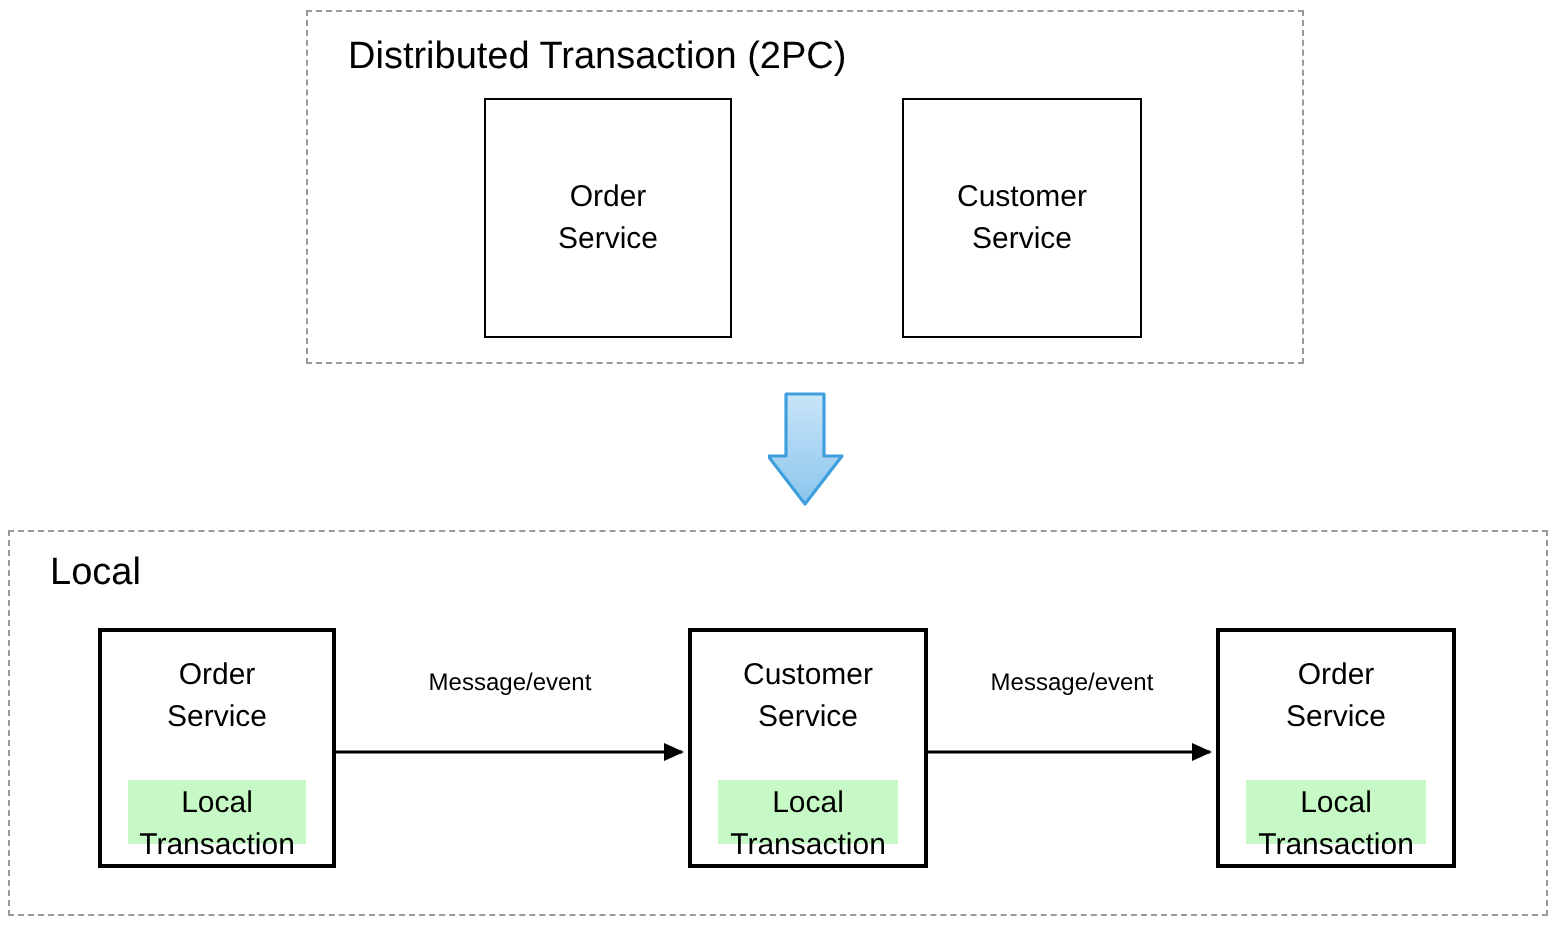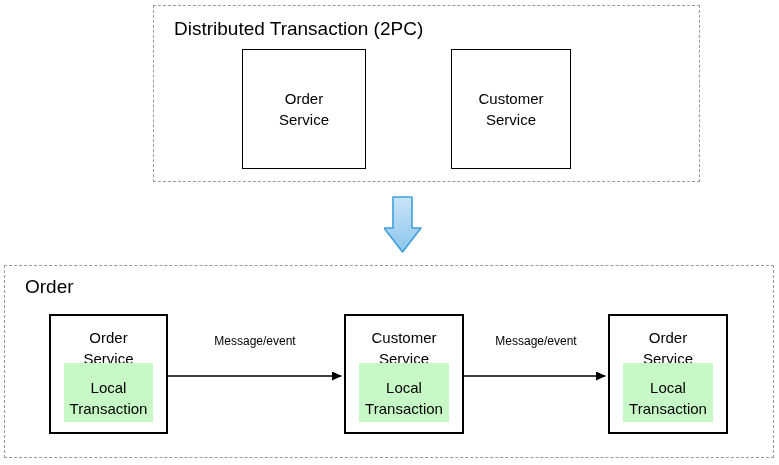--- a/index.html
+++ b/index.html
@@ -19,35 +19,35 @@
 
   .dashed-container{position:absolute;border:1px dashed var(--dashed-border);background:#ffffff;}
   .section-title{position:absolute;font-size:19px;color:var(--text);white-space:nowrap;}
 
   .service-box{position:absolute;border:1px solid var(--box-border);background:#ffffff;
     display:flex;align-items:center;justify-content:center;text-align:center;}
   .service-box .lbl{font-size:15px;line-height:1.4;max-width:90px;}
 
   .saga-node{position:absolute;border:2px solid var(--box-border);background:#ffffff;text-align:center;}
   .saga-node .lbl{display:inline-block;margin-top:11px;font-size:15px;line-height:1.4;max-width:85px;}
-  .local-box{position:absolute;left:13px;right:13px;bottom:10px;height:59px;
+  .local-box{position:absolute;left:13px;right:13px;bottom:10px;height:32px;
     background:var(--local-transaction-fill);display:flex;align-items:center;justify-content:flex-start;}
   .local-box .lbl{font-size:15px;line-height:1.4;max-width:90px;text-align:center;}
 
   .edge-label{position:absolute;width:160px;text-align:center;font-size:12px;white-space:nowrap;}
 
   .transform-arrow{position:absolute;left:384px;top:196px;}
   .edges-svg{position:absolute;left:0;top:0;pointer-events:none;}
 </style>
 </head>
 <body>
 
 <div class="page">
 
-  <div class="dashed-container" style="left:153px;top:5px;width:547px;height:177px;">
+  <div class="dashed-container" style="left:153px;top:5px;width:499px;height:177px;">
     <div class="section-title" style="left:20px;top:12px;">Distributed Transaction (2PC)</div>
 
     <div class="service-box" style="left:88px;top:43px;width:124px;height:120px;">
       <span class="lbl">Order Service</span>
     </div>
 
     <div class="service-box" style="left:297px;top:43px;width:120px;height:120px;">
       <span class="lbl">Customer Service</span>
     </div>
   </div>
@@ -58,21 +58,21 @@
         <linearGradient id="arrowGrad" x1="0" y1="0" x2="0" y2="1">
           <stop offset="0" style="stop-color:var(--arrow-fill-light)"></stop>
           <stop offset="1" style="stop-color:var(--arrow-fill-dark)"></stop>
         </linearGradient>
       </defs>
       <polygon points="9,1 28,1 28,32 37,32 18.5,56 0,32 9,32" fill="url(#arrowGrad)" style="stroke:var(--arrow-stroke)" stroke-width="1.6" stroke-linejoin="round"></polygon>
     </svg>
   </div>
 
   <div class="dashed-container" style="left:4px;top:265px;width:770px;height:193px;">
-    <div class="section-title" style="left:20px;top:10px;">Order</div>
+    <div class="section-title" style="left:20px;top:10px;">Local</div>
 
     <svg class="edges-svg" width="770" height="193" viewBox="0 0 770 193">
       <defs>
         <marker id="arrowHead" markerWidth="11" markerHeight="9" refX="9" refY="4.5" orient="auto" markerUnits="userSpaceOnUse">
           <path d="M0,0 L10,4.5 L0,9 z" style="fill:var(--edge-stroke)"></path>
         </marker>
       </defs>
       <line x1="163" y1="110" x2="336" y2="110" style="stroke:var(--edge-stroke)" stroke-width="1.5" marker-end="url(#arrowHead)"></line>
       <line x1="459" y1="110" x2="600" y2="110" style="stroke:var(--edge-stroke)" stroke-width="1.5" marker-end="url(#arrowHead)"></line>
     </svg>

